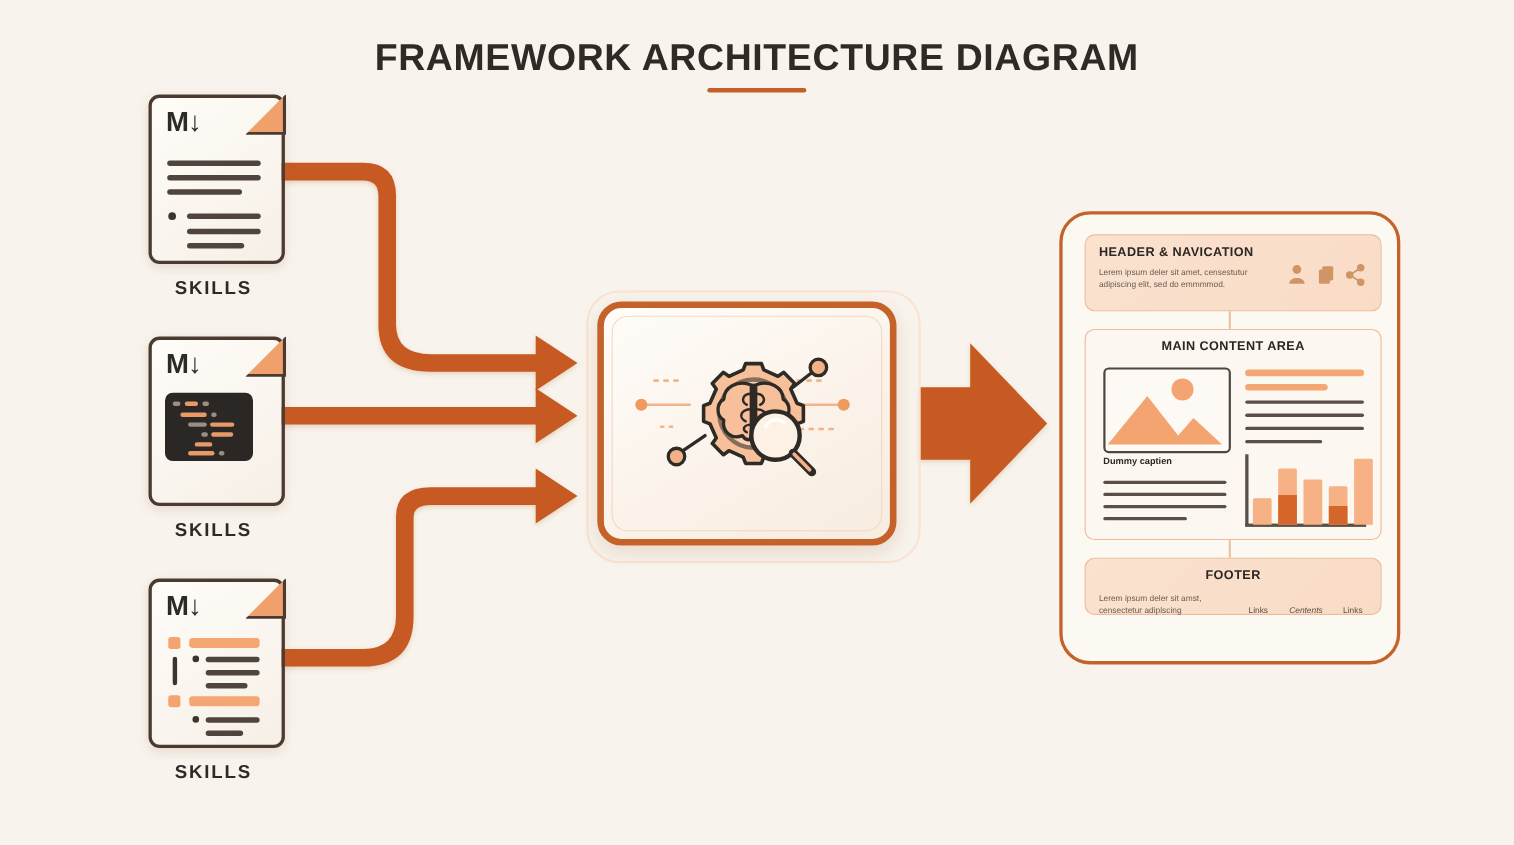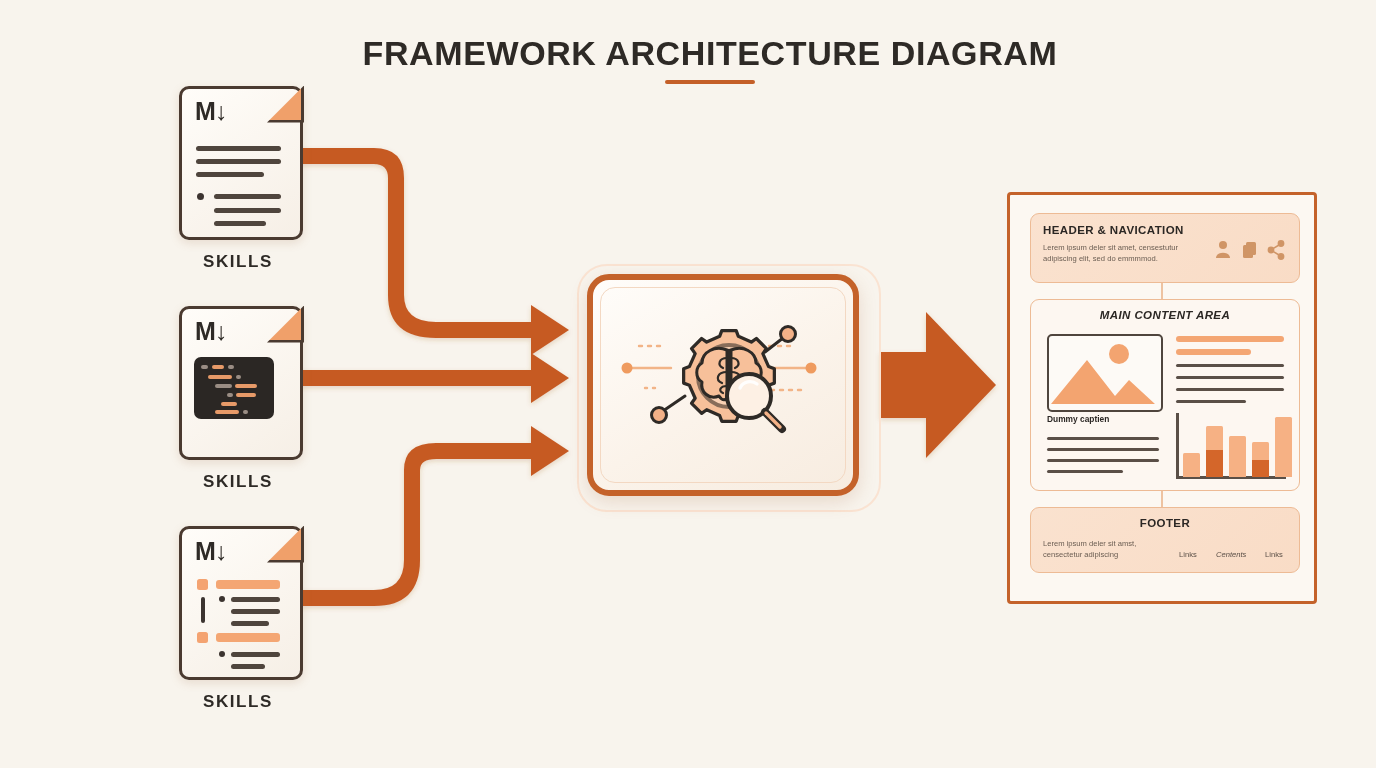--- a/index.html
+++ b/index.html
@@ -3,21 +3,21 @@
 <meta charset="utf-8">
 <style>
   html,body{margin:0;padding:0;}
   body{
     width:1376px;height:768px;
     background:#f8f4ed;
     font-family:"Liberation Sans", sans-serif;
     overflow:hidden;
     position:relative;
   }
-  #stage{position:absolute;inset:0;margin-left:44px;}
+  #stage{position:absolute;inset:0;}
 
   
   .title-wrap{position:absolute;left:0;right:0;top:36px;text-align:center;}
   .main-title{
     font-size:34px;font-weight:bold;letter-spacing:.6px;
     color:#2e2a26;margin:0;line-height:1.05;
   }
   .title-rule{
     width:90px;height:4px;border-radius:2px;background:#c45f28;
     margin:8px auto 0;
@@ -84,34 +84,34 @@
     font-size:31px;font-weight:bold;letter-spacing:1.4px;color:#2b2724;
   }
 
   
   .canvas-title{
     position:absolute;left:963px;top:150px;width:310px;text-align:center;
     font-size:25px;font-weight:bold;letter-spacing:1.4px;color:#2b2724;
   }
   .canvas-box{
     position:absolute;left:963px;top:192px;width:310px;height:412px;
-    background:#fcf8f2;border:3.5px solid #c4622a;border-radius:4px;
+    background:#fcf8f2;border:3.5px solid #c4622a;border-radius:28px;
     box-sizing:border-box;
   }
   .cv-section{
     position:absolute;border:1.5px solid #edbb95;border-radius:9px;
     background:#fdf4ec;box-sizing:border-box;
   }
   .cv-head{
     left:20px;top:18px;width:270px;height:70px;
     background:linear-gradient(135deg,#fae2cf 0%,#f9dcc6 100%);
   }
   .cv-main{left:20px;top:104px;width:270px;height:192px;background:#fdf7f1;}
   .cv-foot{
-    left:20px;top:312px;width:270px;height:66px;
+    left:20px;top:312px;width:270px;height:52px;
     background:linear-gradient(135deg,#fae2cf 0%,#f9dcc6 100%);
   }
   .sec-title{
     font-size:11.5px;font-weight:bold;letter-spacing:.4px;color:#2b2724;
   }
   .sec-body{font-size:7.6px;color:#6a5d52;line-height:1.5;}
   .connector{position:absolute;background:#eec3a1;}
   .canvas-caption{
     position:absolute;left:940px;top:625px;width:356px;text-align:center;
     font-size:14.5px;color:#3a342e;
@@ -330,21 +330,21 @@
             <circle cx="66" cy="16.5" r="2.6" fill="#d09566"></circle>
             <circle cx="56" cy="10" r="2.6" fill="#d09566"></circle>
             <line x1="58" y1="8.6" x2="64" y2="5"></line>
               <line x1="58" y1="11.4" x2="64" y2="15"></line>
           </g>
         </g>
       </svg>
     </div>
 
     <div class="cv-section cv-main">
-      <div class="sec-title" style="position:absolute;left:0;right:0;top:9px;text-align:center;font-style:italic;">MAIN CONTENT AREA</div>
+      <div class="sec-title" style="position:absolute;left:0;right:0;top:9px;text-align:center;">MAIN CONTENT AREA</div>
 
       <div class="img-ph" style="left:16px;top:34px;width:112px;height:74px;">
         <svg width="108" height="70">
           <circle cx="70" cy="18" r="10" fill="#f3a470"></circle>
           <path d="M 2,68 L 38,24 L 66,60 L 80,44 L 106,68 Z" fill="#f3a470"></path>
         </svg>
       </div>
       <div class="cap" style="left:16px;top:114px;">Dummy captien</div>
 
       <div class="tl" style="left:16px;top:137px;width:112px;"></div>

